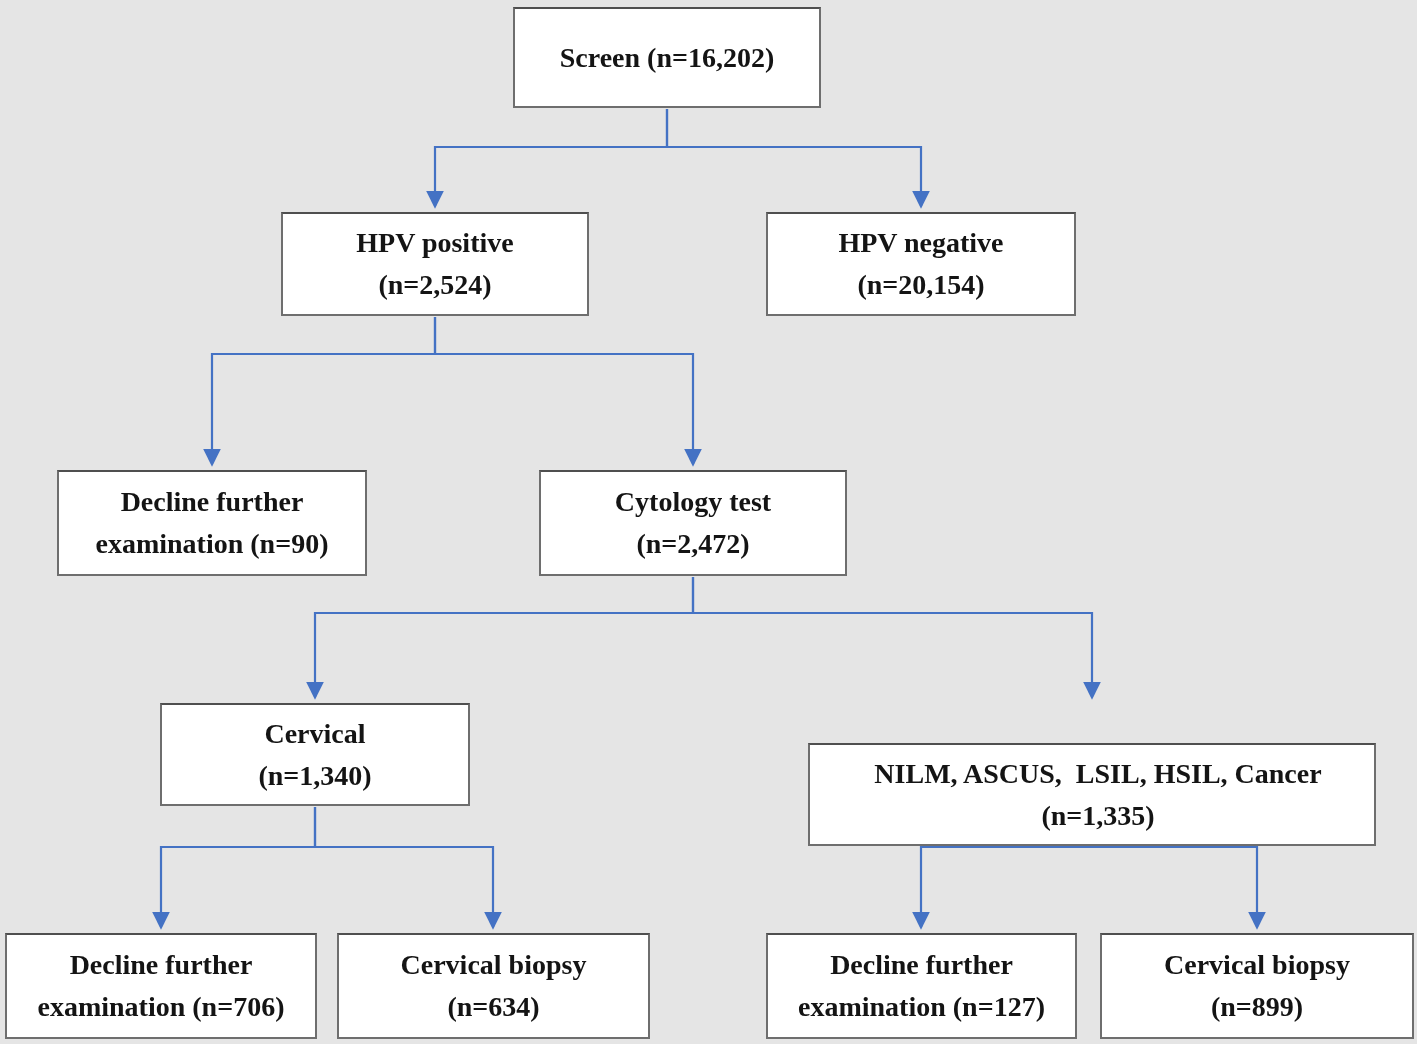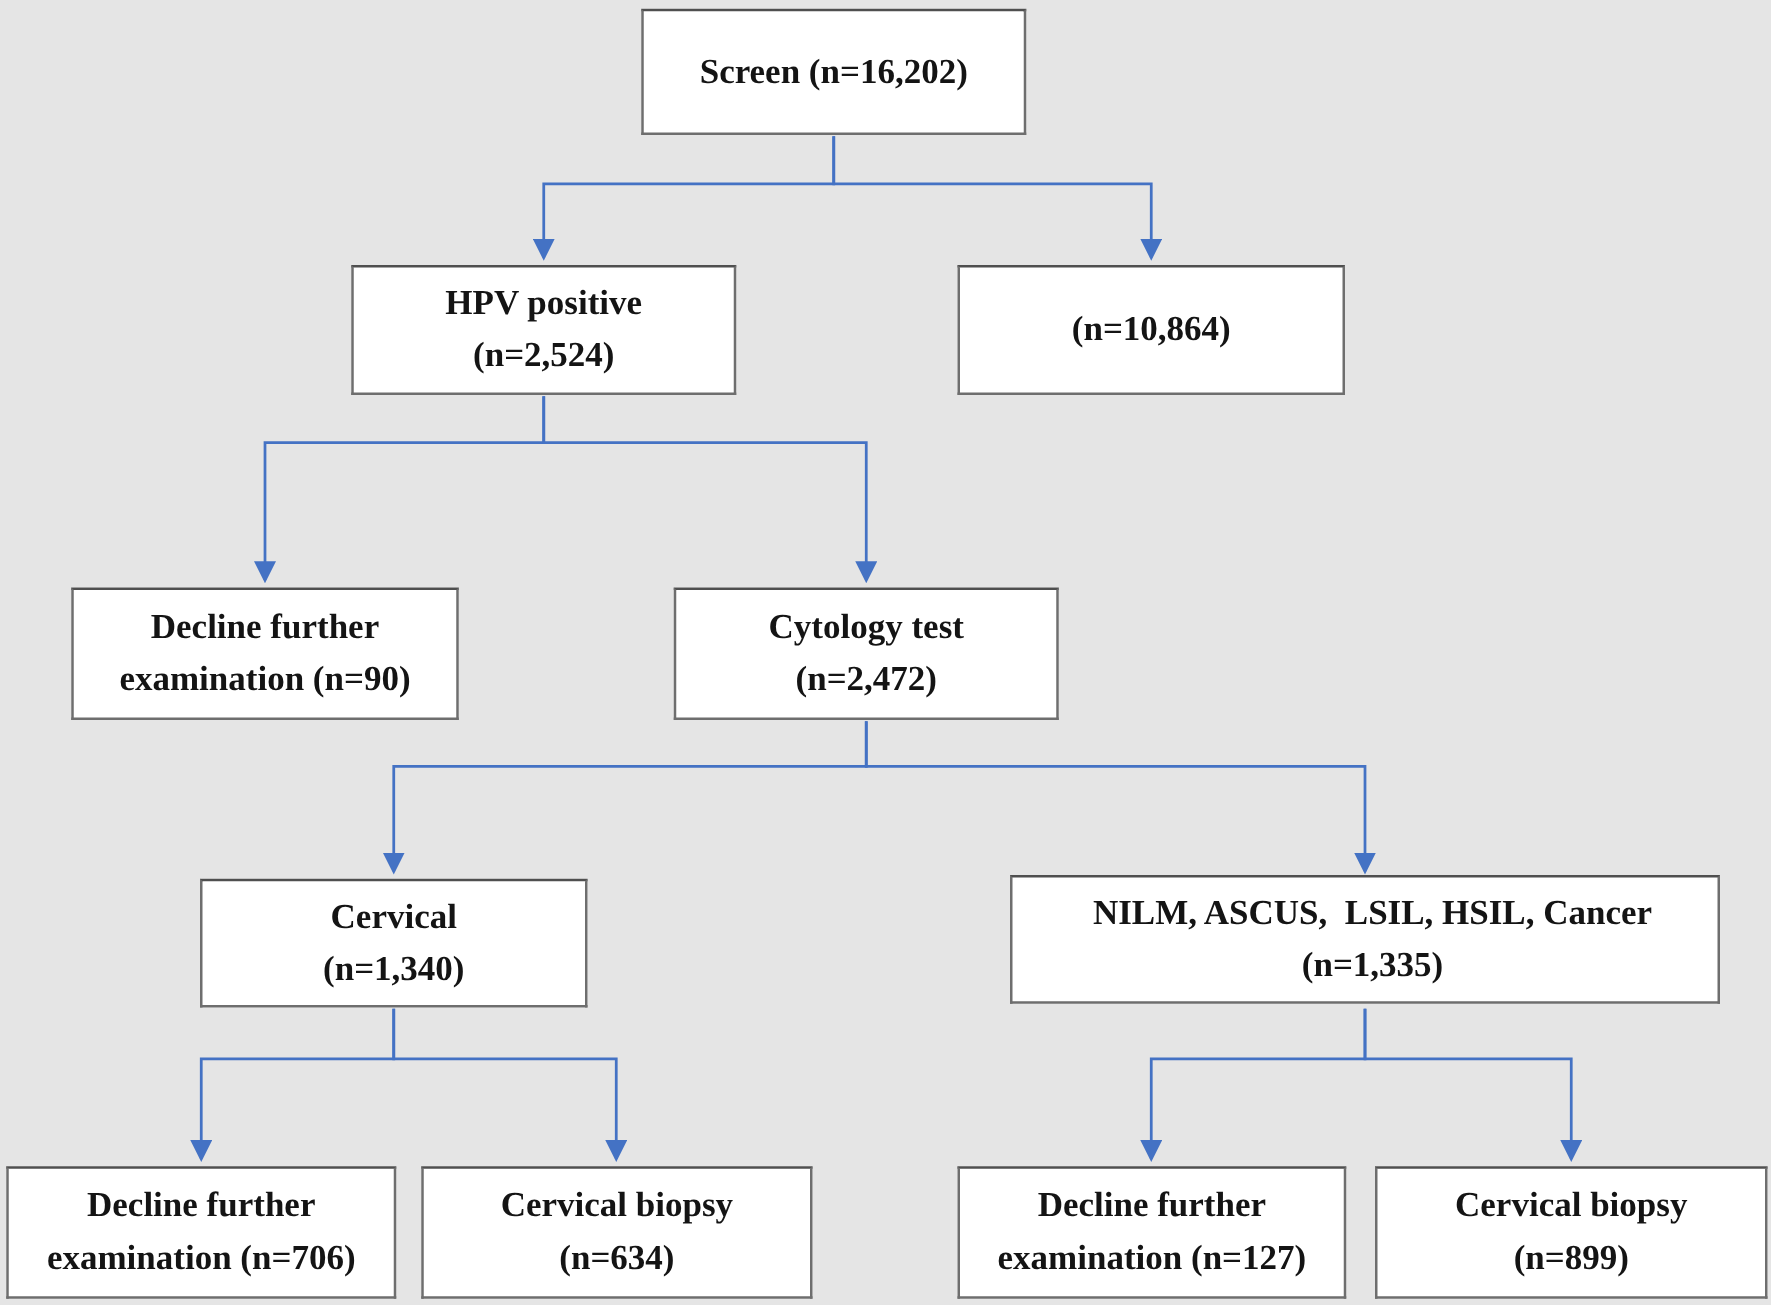--- a/index.html
+++ b/index.html
@@ -47,21 +47,21 @@
     white-space: pre-wrap;
     display: block;
   }
   
   .n-screen            { left: 513px; top: 7px;   width: 308px; height: 101px; }
   .n-hpv-positive      { left: 281px; top: 212px; width: 308px; height: 104px; }
   .n-hpv-negative      { left: 766px; top: 212px; width: 310px; height: 104px; }
   .n-decline-hpv       { left: 57px;  top: 470px; width: 310px; height: 106px; }
   .n-cytology          { left: 539px; top: 470px; width: 308px; height: 106px; }
   .n-infection         { left: 160px; top: 703px; width: 310px; height: 103px; }
-  .n-categories        { left: 808px; top: 700px; width: 568px; height: 103px; padding-left: 12px; }
+  .n-categories        { left: 808px; top: 743px; width: 568px; height: 103px; padding-left: 12px; }
   .n-decline-infection { left: 5px;   top: 933px; width: 312px; height: 106px; }
   .n-biopsy-infection  { left: 337px; top: 933px; width: 313px; height: 106px; }
   .n-decline-categories{ left: 766px; top: 933px; width: 311px; height: 106px; }
   .n-biopsy-categories { left: 1100px;top: 933px; width: 314px; height: 106px; }
 </style>
 </head>
 <body>
 
 <div id="stage">
 
@@ -86,21 +86,22 @@
   <div class="node n-screen">
     <span class="line">Screen (n=16,202)</span>
   </div>
 
   <div class="node n-hpv-positive">
     <span class="line">HPV positive</span>
     <span class="line">(n=2,524)</span>
   </div>
 
   <div class="node n-hpv-negative">
-    <span class="line">(n=10,864)</span>
+    <span class="line">HPV negative</span>
+    <span class="line">(n=20,154)</span>
   </div>
 
   <div class="node n-decline-hpv">
     <span class="line">Decline further</span>
     <span class="line">examination (n=90)</span>
   </div>
 
   <div class="node n-cytology">
     <span class="line">Cytology test</span>
     <span class="line">(n=2,472)</span>

